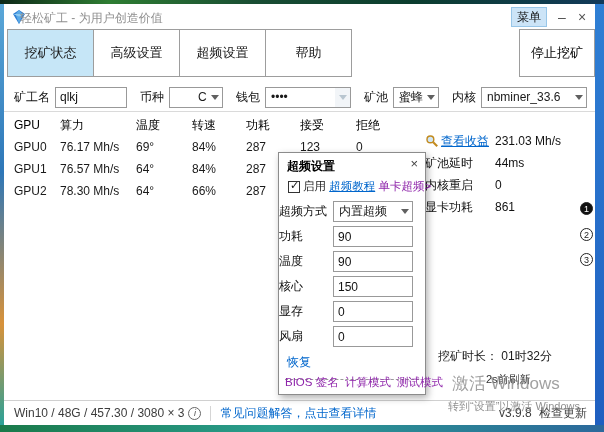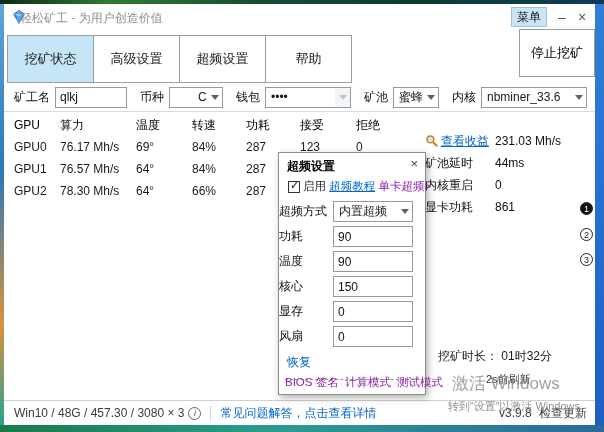--- a/index.html
+++ b/index.html
@@ -22,21 +22,21 @@
   .app-icon { position:absolute; left:7px; top:5px; width:16px; height:16px; }
   .win-title { position:absolute; left:16px; top:6px; color:#8f8f8f; font-size:12px; }
   .menu-btn { position:absolute; right:48px; top:3px; width:36px; height:20px;
     background:#cce4f7; border:1px solid #98c6e8; font-size:12px; color:#111;
     font-family:inherit; text-align:center; line-height:18px; }
   .cap-btn { position:absolute; top:3px; width:18px; height:20px; text-align:center;
     color:#555; font-size:14px; line-height:20px; cursor:default; }
   .cap-min { right:24px; } .cap-close { right:4px; }
 
   
-  .tabs { position:absolute; left:3px; top:31px; height:48px; display:flex; }
+  .tabs { position:absolute; left:3px; top:25px; height:48px; display:flex; }
   .tab { width:87px; height:48px; background:#fff; border:1px solid #9d9d9d;
     display:flex; align-items:center; justify-content:center; font-size:13px; margin-right:-1px; }
   .tab.active { background:#c6e6f7; border-color:#9d9d9d; }
   .stop-btn { position:absolute; left:515px; top:25px; width:76px; height:48px;
     background:#fff; border:1px solid #9d9d9d; font-size:13px; font-family:inherit; }
 
   
   .form-row { position:absolute; left:10px; top:82px; width:578px; height:22px;
     display:flex; align-items:center; white-space:nowrap; }
   .form-row label { color:#111; }

